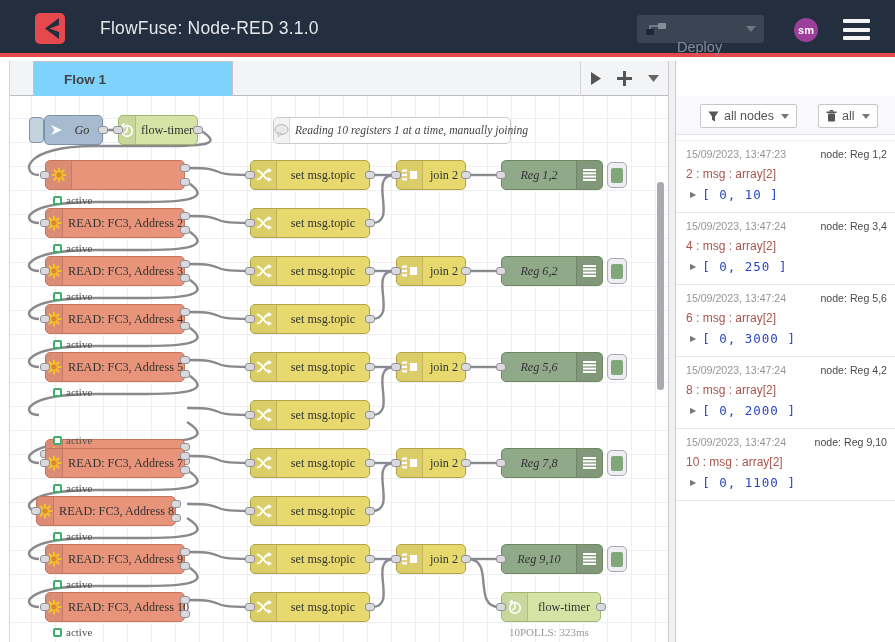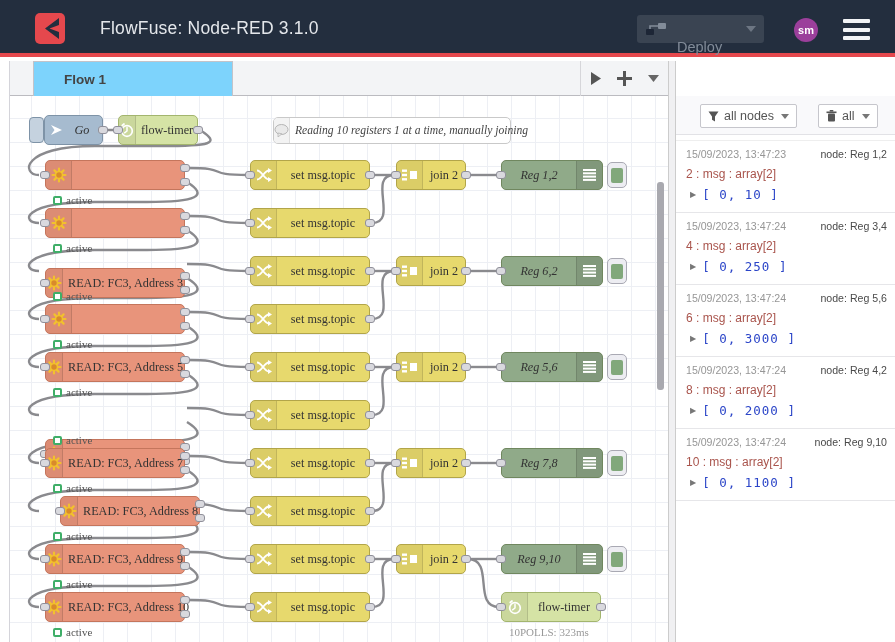--- a/index.html
+++ b/index.html
@@ -227,29 +227,30 @@
         </div>
         <div class="nr-node type-read" style="left: 35px; top: 112px; width: 140px;">
           <div class="icon-area">
             <svg width="16" height="16" viewBox="0 0 16 16">
               <g stroke="#f2c12e" stroke-width="2.2" stroke-linecap="round">
                 <path d="M8,1.5 L8,14.5 M1.5,8 L14.5,8 M3.4,3.4 L12.6,12.6 M12.6,3.4 L3.4,12.6"></path>
               </g>
               <circle cx="8" cy="8" r="3.4" fill="#d98a2b" stroke="#f2c12e" stroke-width="1.4"></circle>
             </svg>
           </div>
+          <span class="nr-label">READ: FC3, Address 2</span>
           <span class="port in"></span>
           <span class="port out1"></span>
           <span class="port out2"></span>
         </div>
         <div class="node-status" style="left: 43px; top: 146px;">
           <span class="status-dot"></span>
           <span>active</span>
         </div>
-        <div class="nr-node type-read" style="left: 35px; top: 160px; width: 140px; margin-top: 12px;">
+        <div class="nr-node type-read" style="left: 35px; top: 160px; width: 140px;">
           <div class="icon-area">
             <svg width="16" height="16" viewBox="0 0 16 16">
               <g stroke="#f2c12e" stroke-width="2.2" stroke-linecap="round">
                 <path d="M8,1.5 L8,14.5 M1.5,8 L14.5,8 M3.4,3.4 L12.6,12.6 M12.6,3.4 L3.4,12.6"></path>
               </g>
               <circle cx="8" cy="8" r="3.4" fill="#d98a2b" stroke="#f2c12e" stroke-width="1.4"></circle>
             </svg>
           </div>
           <span class="nr-label">READ: FC3, Address 3</span>
           <span class="port in"></span>
@@ -262,20 +263,21 @@
         </div>
         <div class="nr-node type-read" style="left: 35px; top: 208px; width: 140px;">
           <div class="icon-area">
             <svg width="16" height="16" viewBox="0 0 16 16">
               <g stroke="#f2c12e" stroke-width="2.2" stroke-linecap="round">
                 <path d="M8,1.5 L8,14.5 M1.5,8 L14.5,8 M3.4,3.4 L12.6,12.6 M12.6,3.4 L3.4,12.6"></path>
               </g>
               <circle cx="8" cy="8" r="3.4" fill="#d98a2b" stroke="#f2c12e" stroke-width="1.4"></circle>
             </svg>
           </div>
+          <span class="nr-label">READ: FC3, Address 4</span>
           <span class="port in"></span>
           <span class="port out1"></span>
           <span class="port out2"></span>
         </div>
         <div class="node-status" style="left: 43px; top: 242px;">
           <span class="status-dot"></span>
           <span>active</span>
         </div>
         <div class="nr-node type-read" style="left: 35px; top: 256px; width: 140px;">
           <div class="icon-area">
@@ -324,21 +326,21 @@
           </div>
           <span class="nr-label">READ: FC3, Address 7</span>
           <span class="port in"></span>
           <span class="port out1"></span>
           <span class="port out2"></span>
         </div>
         <div class="node-status" style="left: 43px; top: 386px;">
           <span class="status-dot"></span>
           <span>active</span>
         </div>
-        <div class="nr-node type-read" style="left: 50px; top: 400px; width: 140px; text-align: right;">
+        <div class="nr-node type-read" style="left: 26px; top: 400px; width: 140px; text-align: right;">
           <div class="icon-area">
             <svg width="16" height="16" viewBox="0 0 16 16">
               <g stroke="#f2c12e" stroke-width="2.2" stroke-linecap="round">
                 <path d="M8,1.5 L8,14.5 M1.5,8 L14.5,8 M3.4,3.4 L12.6,12.6 M12.6,3.4 L3.4,12.6"></path>
               </g>
               <circle cx="8" cy="8" r="3.4" fill="#d98a2b" stroke="#f2c12e" stroke-width="1.4"></circle>
             </svg>
           </div>
           <span class="nr-label">READ: FC3, Address 8</span>
           <span class="port in"></span>

